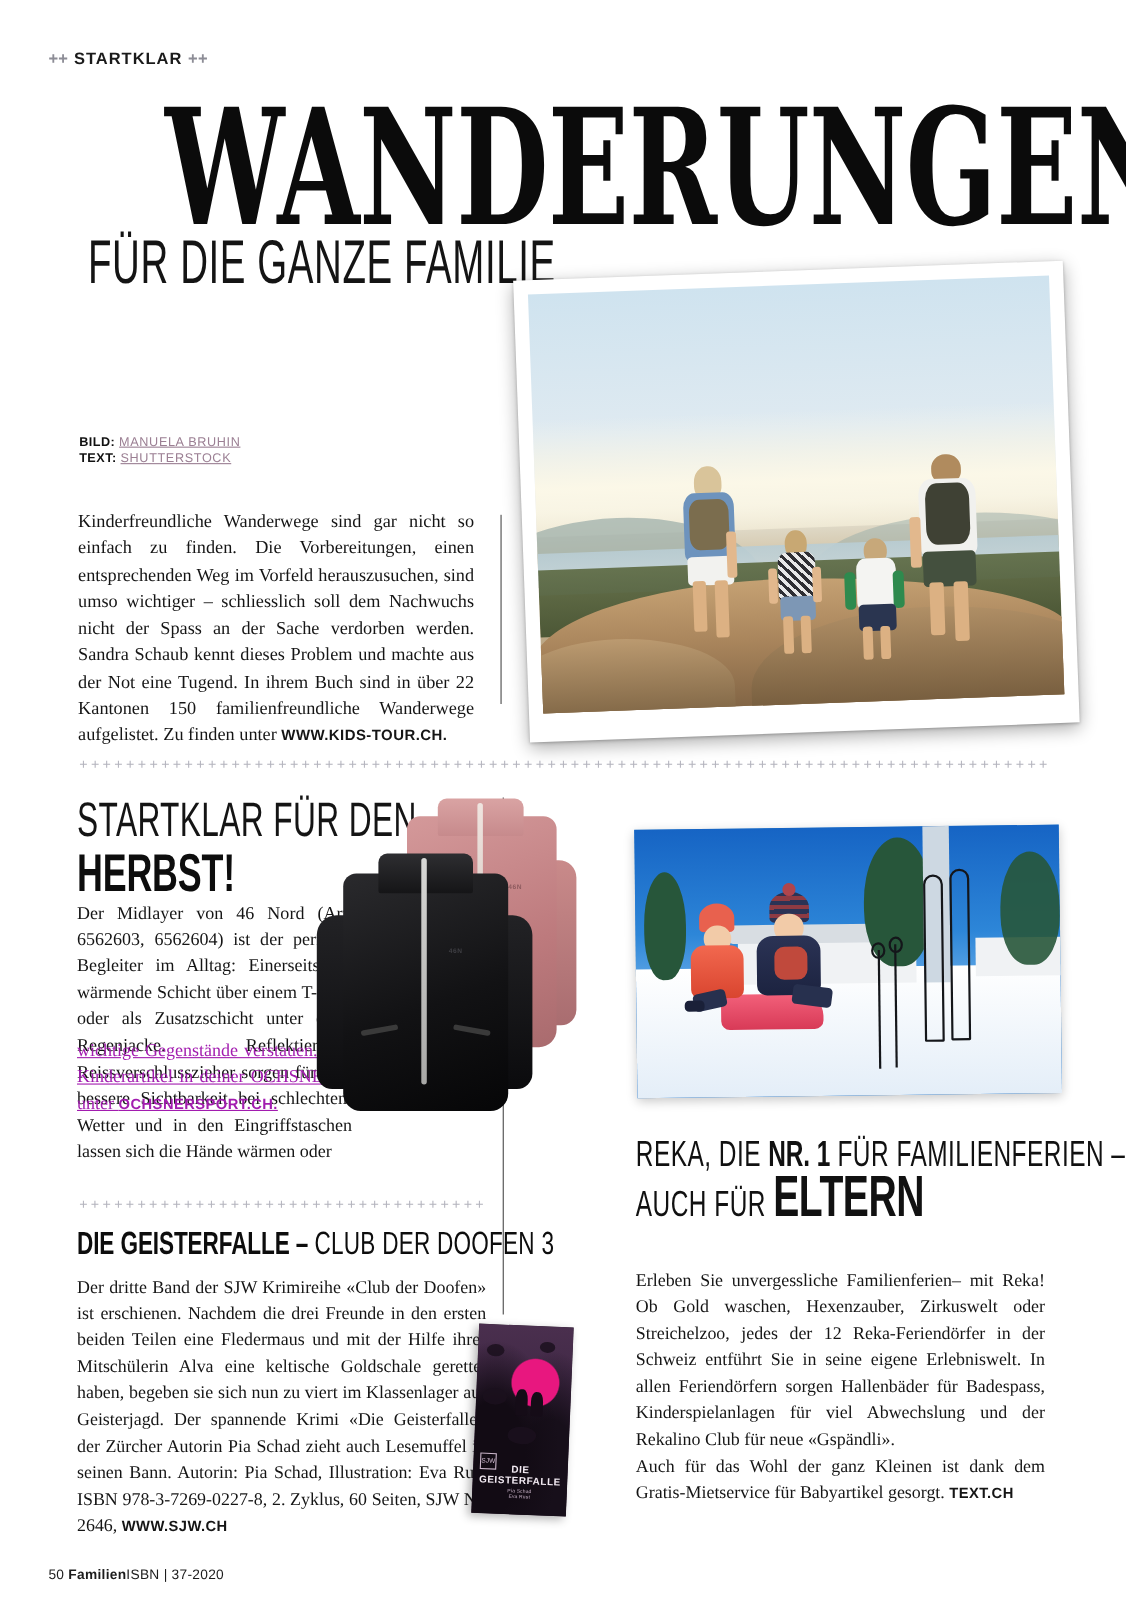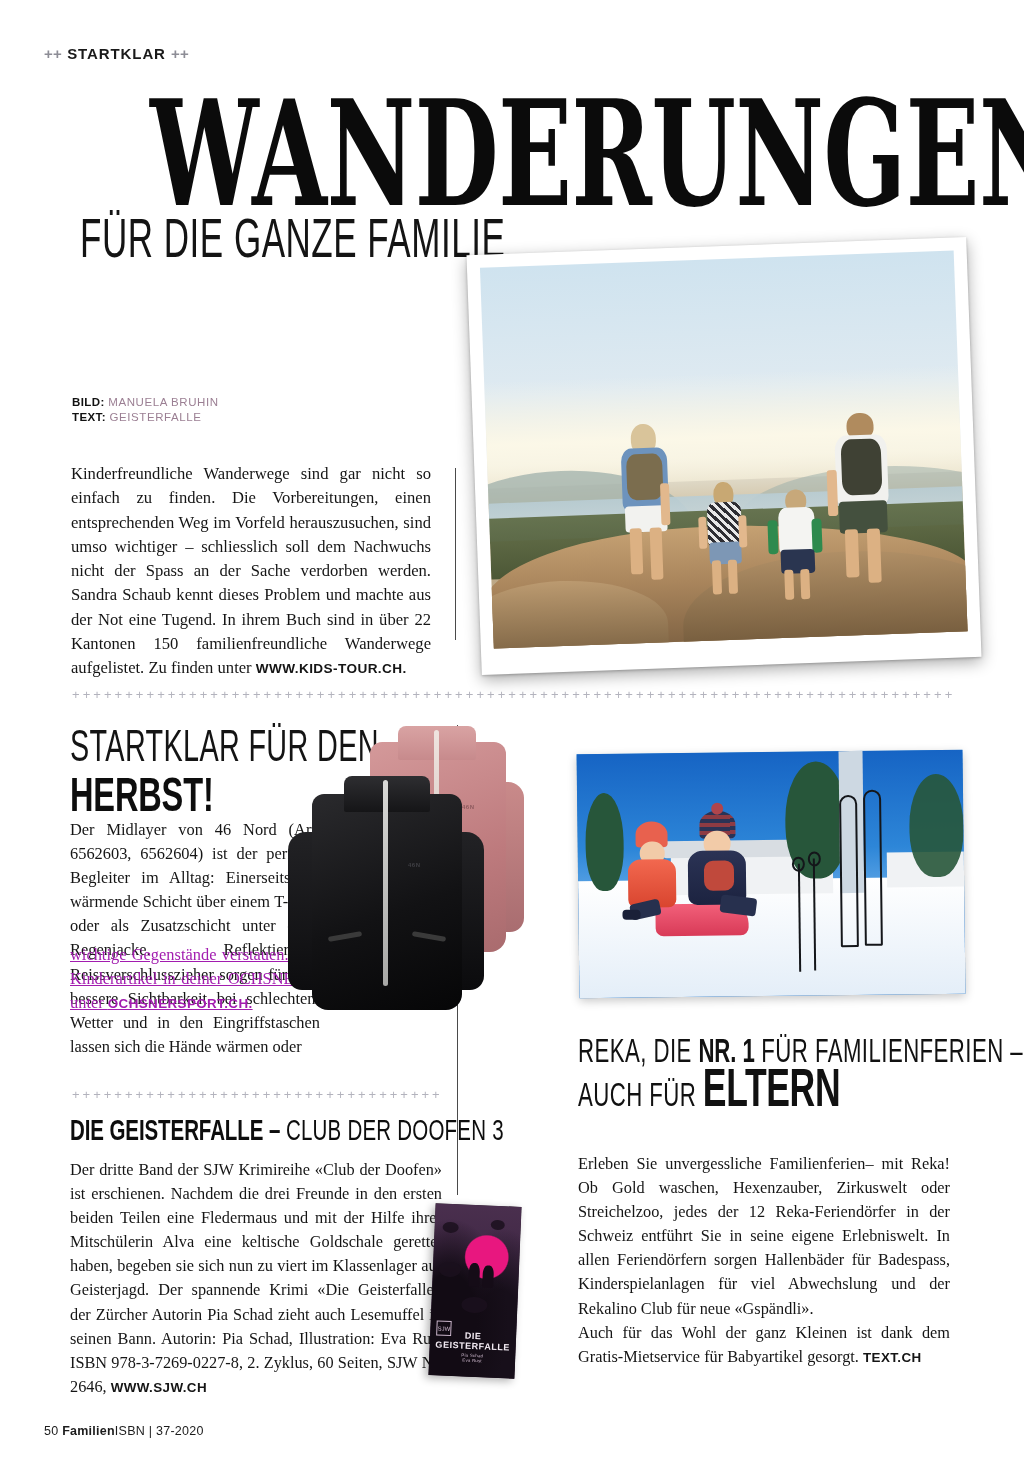--- a/index.html
+++ b/index.html
@@ -76,20 +76,21 @@
     line-height: 15px;
     letter-spacing: 0.035em;
   }
   .credits .lbl {
     font-weight: bold;
     color: #111111;
   }
   .credits .val {
     color: #9b7f93;
     letter-spacing: 0.05em;
+    text-decoration: underline;
   }
 
   
   .intro {
     position: absolute;
     left: 71px;
     top: 462px;
     width: 360px;
     font-family: "Liberation Serif", serif;
     font-size: 16.6px;
@@ -466,21 +467,21 @@
   <div class="title-main">WANDERUNGEN</div>
   <div class="title-sub">FÜR DIE GANZE FAMILIE</div>
 
   <div class="credits">
     <div>
       <span class="lbl">BILD:</span>
       <span class="val">MANUELA BRUHIN</span>
     </div>
     <div>
       <span class="lbl">TEXT:</span>
-      <span class="val">GEISTERFALLE</span>
+      <span class="val">SHUTTERSTOCK</span>
     </div>
   </div>
 
   <div class="intro">
     <span>Kinderfreundliche Wanderwege sind gar nicht so einfach zu finden. Die Vorbereitungen, einen entsprechenden Weg im Vorfeld herauszusuchen, sind umso wichtiger – schliesslich soll dem Nachwuchs nicht der Spass an der Sache verdorben werden. Sandra Schaub kennt dieses Problem und machte aus der Not eine Tugend. In ihrem Buch sind in über 22 Kantonen 150 familienfreundliche Wanderwege aufgelistet. Zu finden unter </span><span class="url">WWW.KIDS-TOUR.CH.</span>
   </div>
   <div class="vrule-intro"></div>
 
   <div class="hero-wrap">
     <div class="hero-frame">

